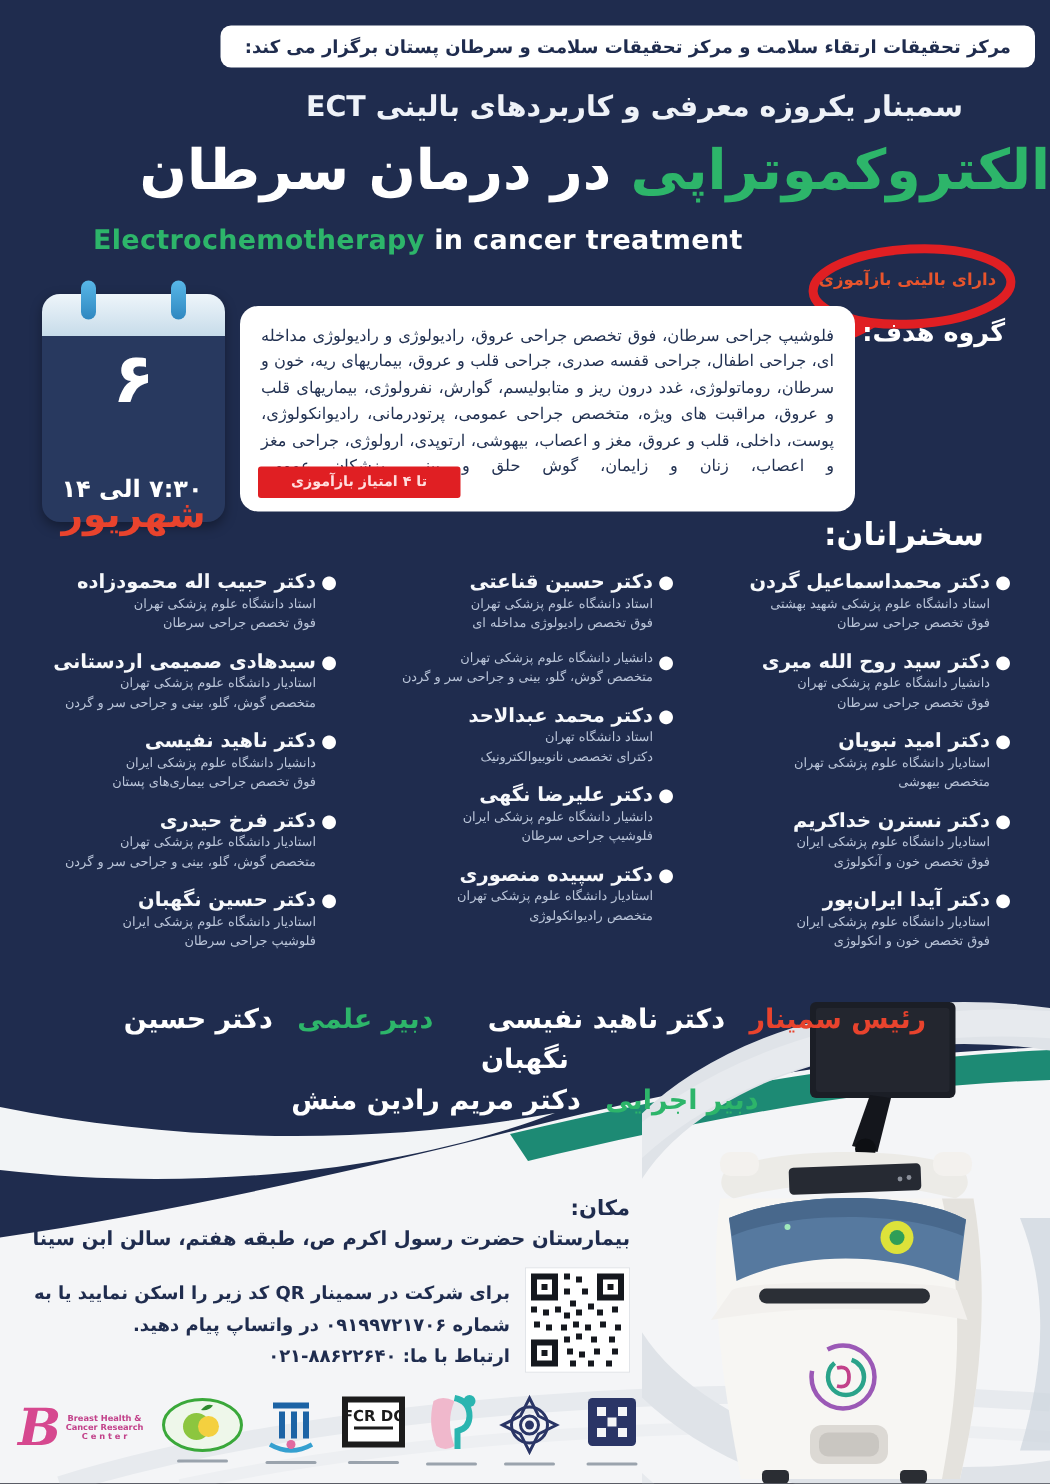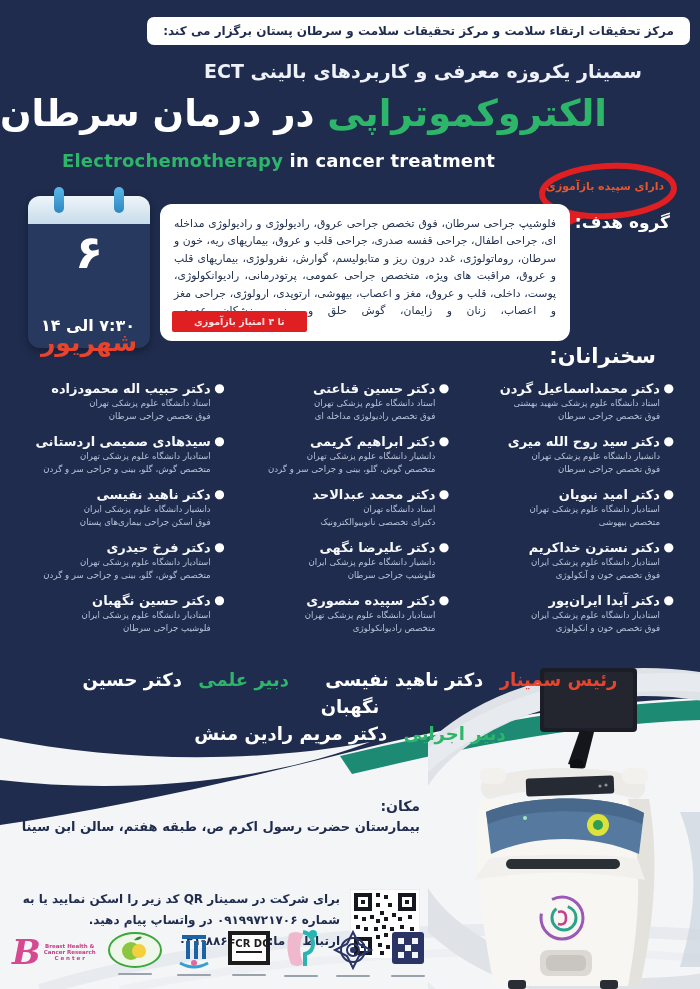--- a/index.html
+++ b/index.html
@@ -6,21 +6,21 @@
   body{font-family:"DejaVu Sans",sans-serif;}
   .canvas{position:relative;width:700px;height:989px;margin:0 auto;background:#f4f5f7;overflow:hidden;}
   .navy-block{position:absolute;top:0;left:0;width:700px;height:661px;background:#1f2c4e;z-index:1;}
   .swoosh{position:absolute;top:660px;left:0;width:700px;height:182px;z-index:1;}
   .layer{position:absolute;z-index:5;}
 
   
   .organizer-box{top:17px;right:10px;background:#ffffff;color:#1f2c4e;font-size:12px;font-weight:bold;
     padding:7px 16px;border-radius:7px;direction:rtl;}
   .seminar-line{top:60px;right:58px;color:#eef2f8;font-size:19px;font-weight:bold;direction:rtl;}
-  .title-fa{top:92px;left:0;width:700px;text-align:left;font-size:37px;font-weight:800;direction:rtl;white-space:nowrap;}
+  .title-fa{top:92px;left:0;width:700px;text-align:right;font-size:37px;font-weight:800;direction:rtl;white-space:nowrap;}
   .title-fa .hl{color:#2db56a;} .title-fa .rest{color:#ffffff;}
   .title-en{top:150px;left:62px;font-size:18px;font-weight:bold;letter-spacing:.2px;}
   .title-en .hl{color:#2db56a;} .title-en .rest{color:#ffffff;}
 
   
   .bubble{top:158px;left:532px;width:152px;height:78px;}
   .bubble-text{position:absolute;top:22px;left:0;width:146px;text-align:center;color:#e8542c;
     font-size:11px;font-weight:bold;direction:rtl;}
 
   
@@ -60,21 +60,21 @@
     font-size:18px;font-weight:800;line-height:27px;}
   .committee .lbl-red{color:#e8432d;} .committee .lbl-green{color:#2db56a;}
   .committee .gap{display:inline-block;width:30px;}
   .committee .sp{display:inline-block;width:10px;}
 
   
   .location{top:798px;left:20px;width:400px;direction:rtl;text-align:right;color:#1f2c4e;}
   .location .loc-label{font-size:14px;font-weight:800;margin-bottom:5px;}
   .location .loc-text{font-size:13px;font-weight:800;}
   .qr-block{top:845px;left:20px;width:400px;display:flex;flex-direction:row-reverse;
-    align-items:flex-start;gap:10px;margin-top:44px;}
+    align-items:flex-end;gap:10px;}
   .qr-svg{flex:0 0 auto;}
   .qr-text{direction:rtl;text-align:right;color:#1f2c4e;font-size:12px;font-weight:800;line-height:21px;}
   .logos-row{top:920px;left:12px;width:418px;height:64px;display:flex;align-items:center;
     justify-content:space-between;}
   .logo{display:flex;flex-direction:column;align-items:center;gap:2px;}
   .logo .cap{font-size:5.5px;color:#c2418a;font-weight:bold;text-align:center;line-height:6px;}
   .fakeline{width:34px;height:2px;background:#9aa3ad;border-radius:1px;margin-top:1px;}
 
   .device{position:absolute;left:428px;top:662px;width:272px;height:327px;z-index:2;}
   .arcs-bl{position:absolute;left:0;top:840px;width:700px;height:149px;z-index:0;}
@@ -107,21 +107,21 @@
 
   <div class="layer title-en">
     <span class="hl">Electrochemotherapy</span><span class="rest"> in cancer treatment</span>
   </div>
 
   <div class="layer bubble">
     <svg width="152" height="78" viewBox="0 0 152 78">
       <ellipse cx="76" cy="33" rx="66" ry="25" fill="none" stroke="#e01f23" stroke-width="6" transform="rotate(-3 76 33)"></ellipse>
       <path d="M38,53 Q26,70 8,76 Q38,70 56,57 Z" fill="#e01f23"></path>
     </svg>
-    <div class="bubble-text">دارای سپیده بازآموزی</div>
+    <div class="bubble-text">دارای بالینی بازآموزی</div>
   </div>
 
   <div class="layer calendar">
     <div class="cal-head"></div>
     <div class="cal-ring ring-a"></div>
     <div class="cal-ring ring-b"></div>
     <div class="cal-day">۶</div>
     <div class="cal-month">شهریور</div>
     <div class="cal-time">۷:۳۰ الی ۱۴</div>
   </div>
@@ -172,21 +172,20 @@
 
     <div class="spk-col">
       <div class="spk">
           <span class="dot">●</span>
         <div class="spk-name">دکتر حسین قناعتی</div>
         <div class="spk-sub">استاد دانشگاه علوم پزشکی تهران</div>
         <div class="spk-sub">فوق تخصص رادیولوژی مداخله ای</div>
       </div>
       <div class="spk">
           <span class="dot">●</span>
-        <div class="spk-name">دکتر ابراهیم کریمی</div>
         <div class="spk-sub">دانشیار دانشگاه علوم پزشکی تهران</div>
         <div class="spk-sub">متخصص گوش، گلو، بینی و جراحی سر و گردن</div>
       </div>
       <div class="spk">
           <span class="dot">●</span>
         <div class="spk-name">دکتر محمد عبدالاحد</div>
         <div class="spk-sub">استاد دانشگاه تهران</div>
         <div class="spk-sub">دکترای تخصصی نانوبیوالکترونیک</div>
       </div>
       <div class="spk">
@@ -213,21 +212,21 @@
       <div class="spk">
           <span class="dot">●</span>
         <div class="spk-name">سیدهادی صمیمی اردستانی</div>
         <div class="spk-sub">استادیار دانشگاه علوم پزشکی تهران</div>
         <div class="spk-sub">متخصص گوش، گلو، بینی و جراحی سر و گردن</div>
       </div>
       <div class="spk">
           <span class="dot">●</span>
         <div class="spk-name">دکتر ناهید نفیسی</div>
         <div class="spk-sub">دانشیار دانشگاه علوم پزشکی ایران</div>
-        <div class="spk-sub">فوق اسکن جراحی بیماری‌های پستان</div>
+        <div class="spk-sub">فوق تخصص جراحی بیماری‌های پستان</div>
       </div>
       <div class="spk">
           <span class="dot">●</span>
         <div class="spk-name">دکتر فرخ حیدری</div>
         <div class="spk-sub">استادیار دانشگاه علوم پزشکی تهران</div>
         <div class="spk-sub">متخصص گوش، گلو، بینی و جراحی سر و گردن</div>
       </div>
       <div class="spk">
           <span class="dot">●</span>
         <div class="spk-name">دکتر حسین نگهبان</div>

